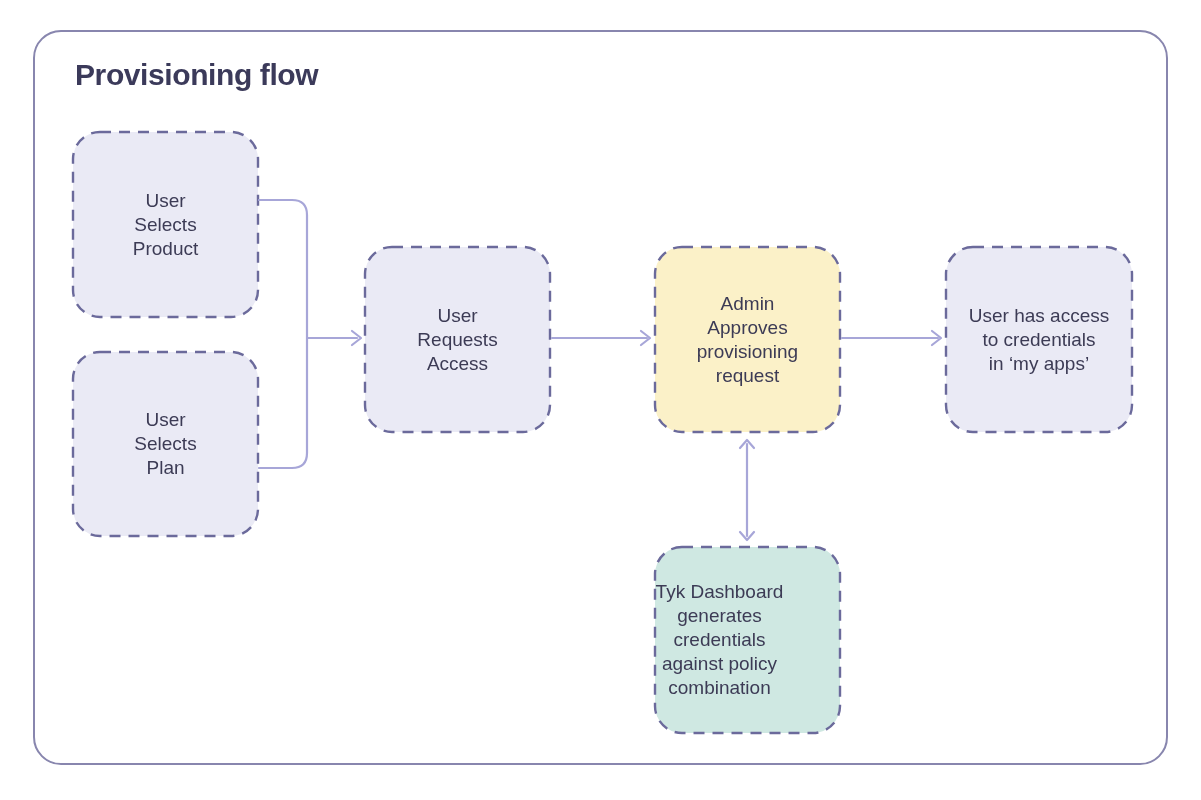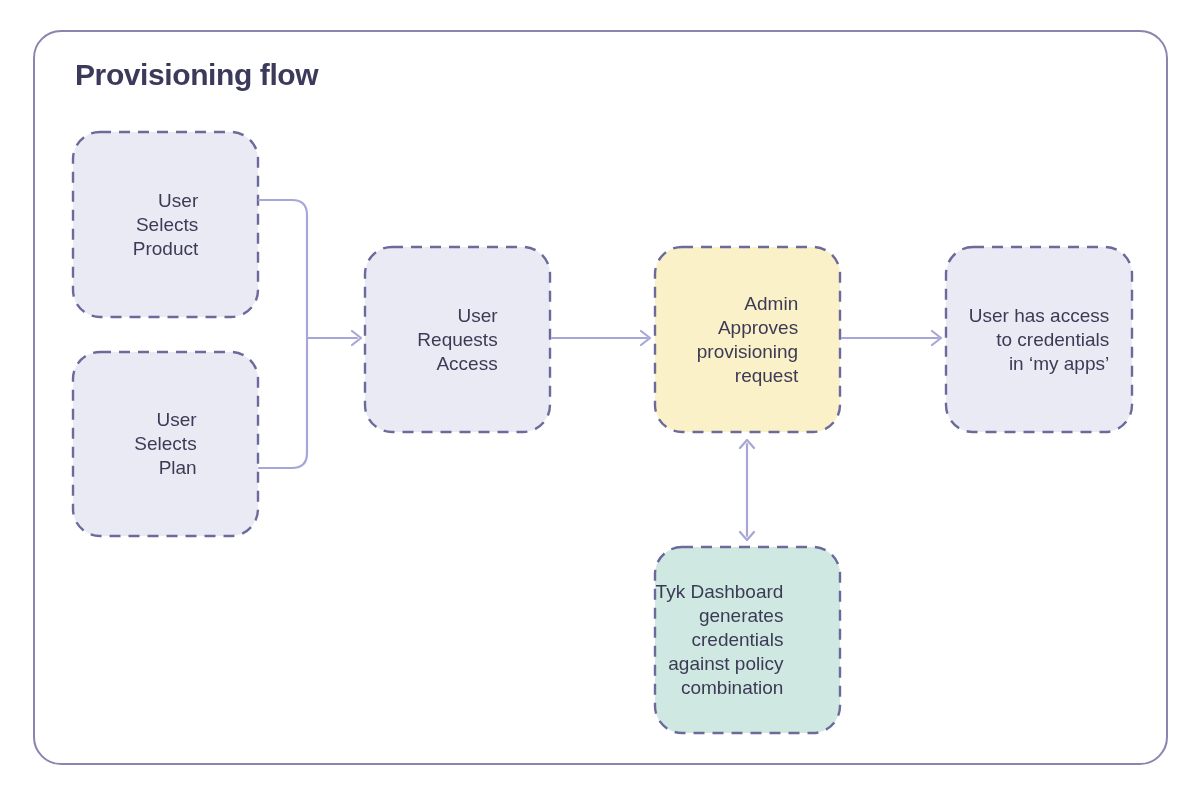--- a/index.html
+++ b/index.html
@@ -55,21 +55,21 @@
     stroke-width: 2.2;
     fill: none;
     stroke-linecap: round;
     stroke-linejoin: round;
   }
   .node-label {
     position: absolute;
     display: flex;
     align-items: center;
     justify-content: center;
-    text-align: right;
+    text-align: center;
     white-space: pre-line;
     font-size: 19px;
     line-height: 24px;
     color: var(--node-text, #3c3b55);
     pointer-events: none;
   }
 </style>
 </head>
 <body>
 

